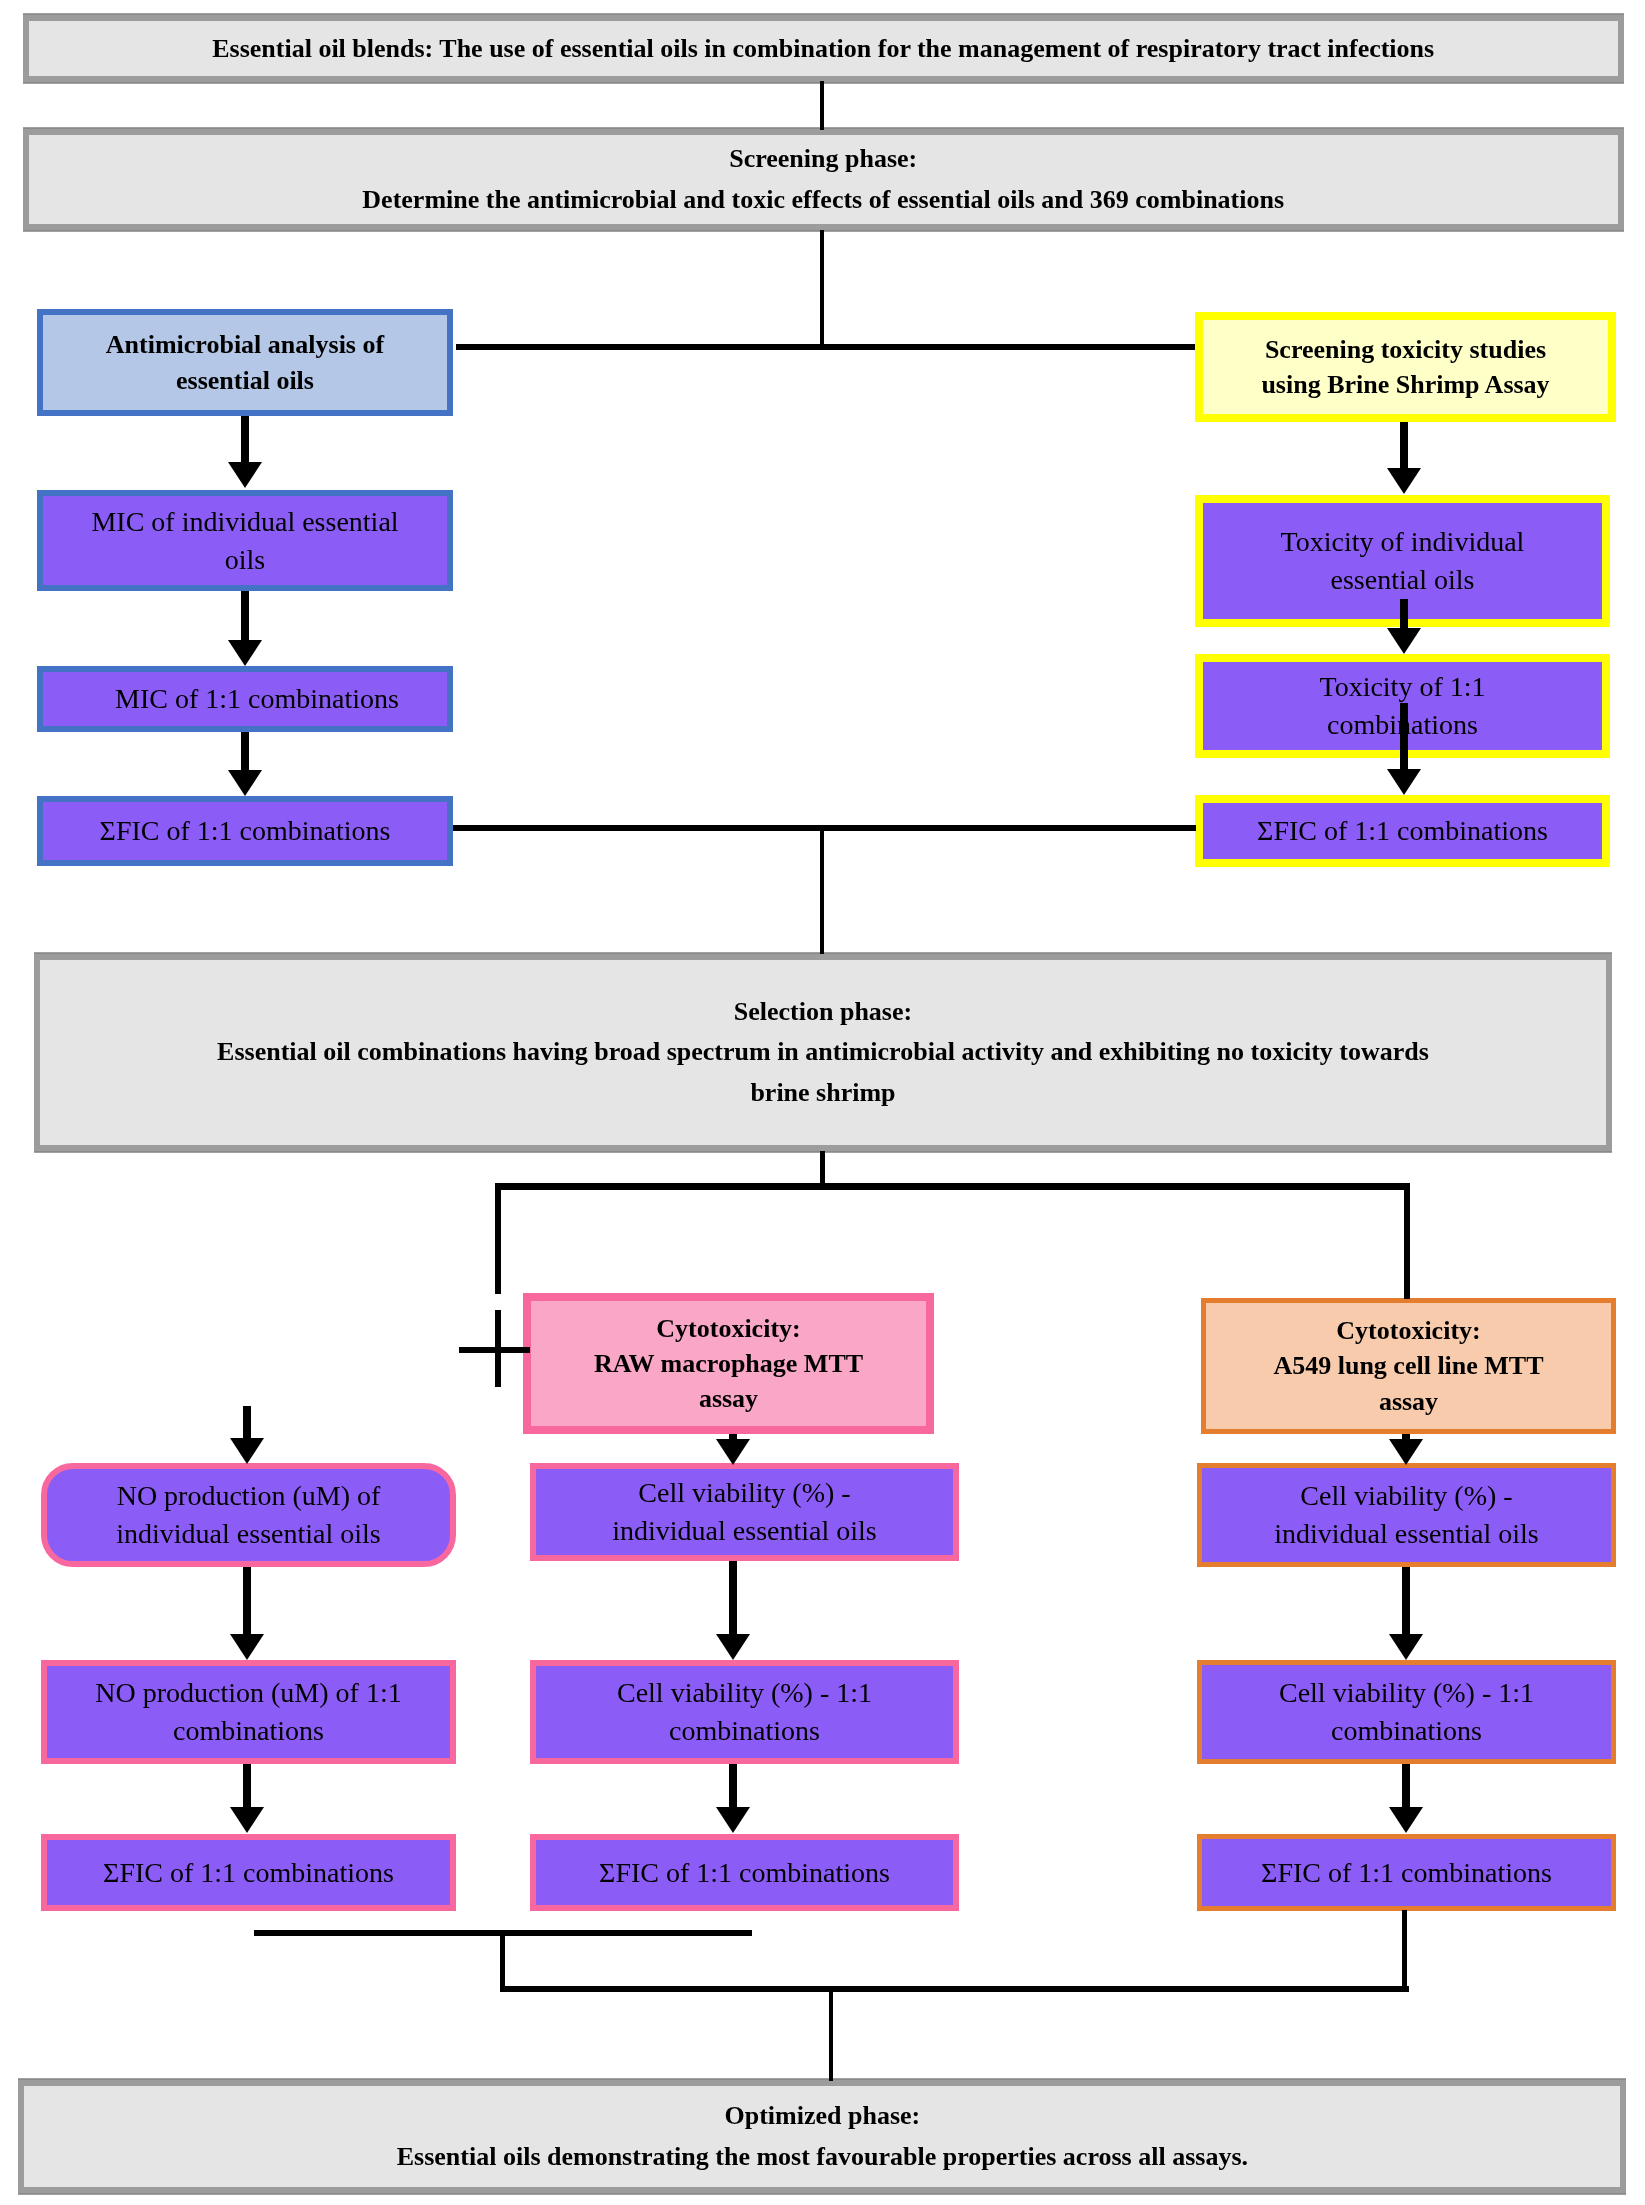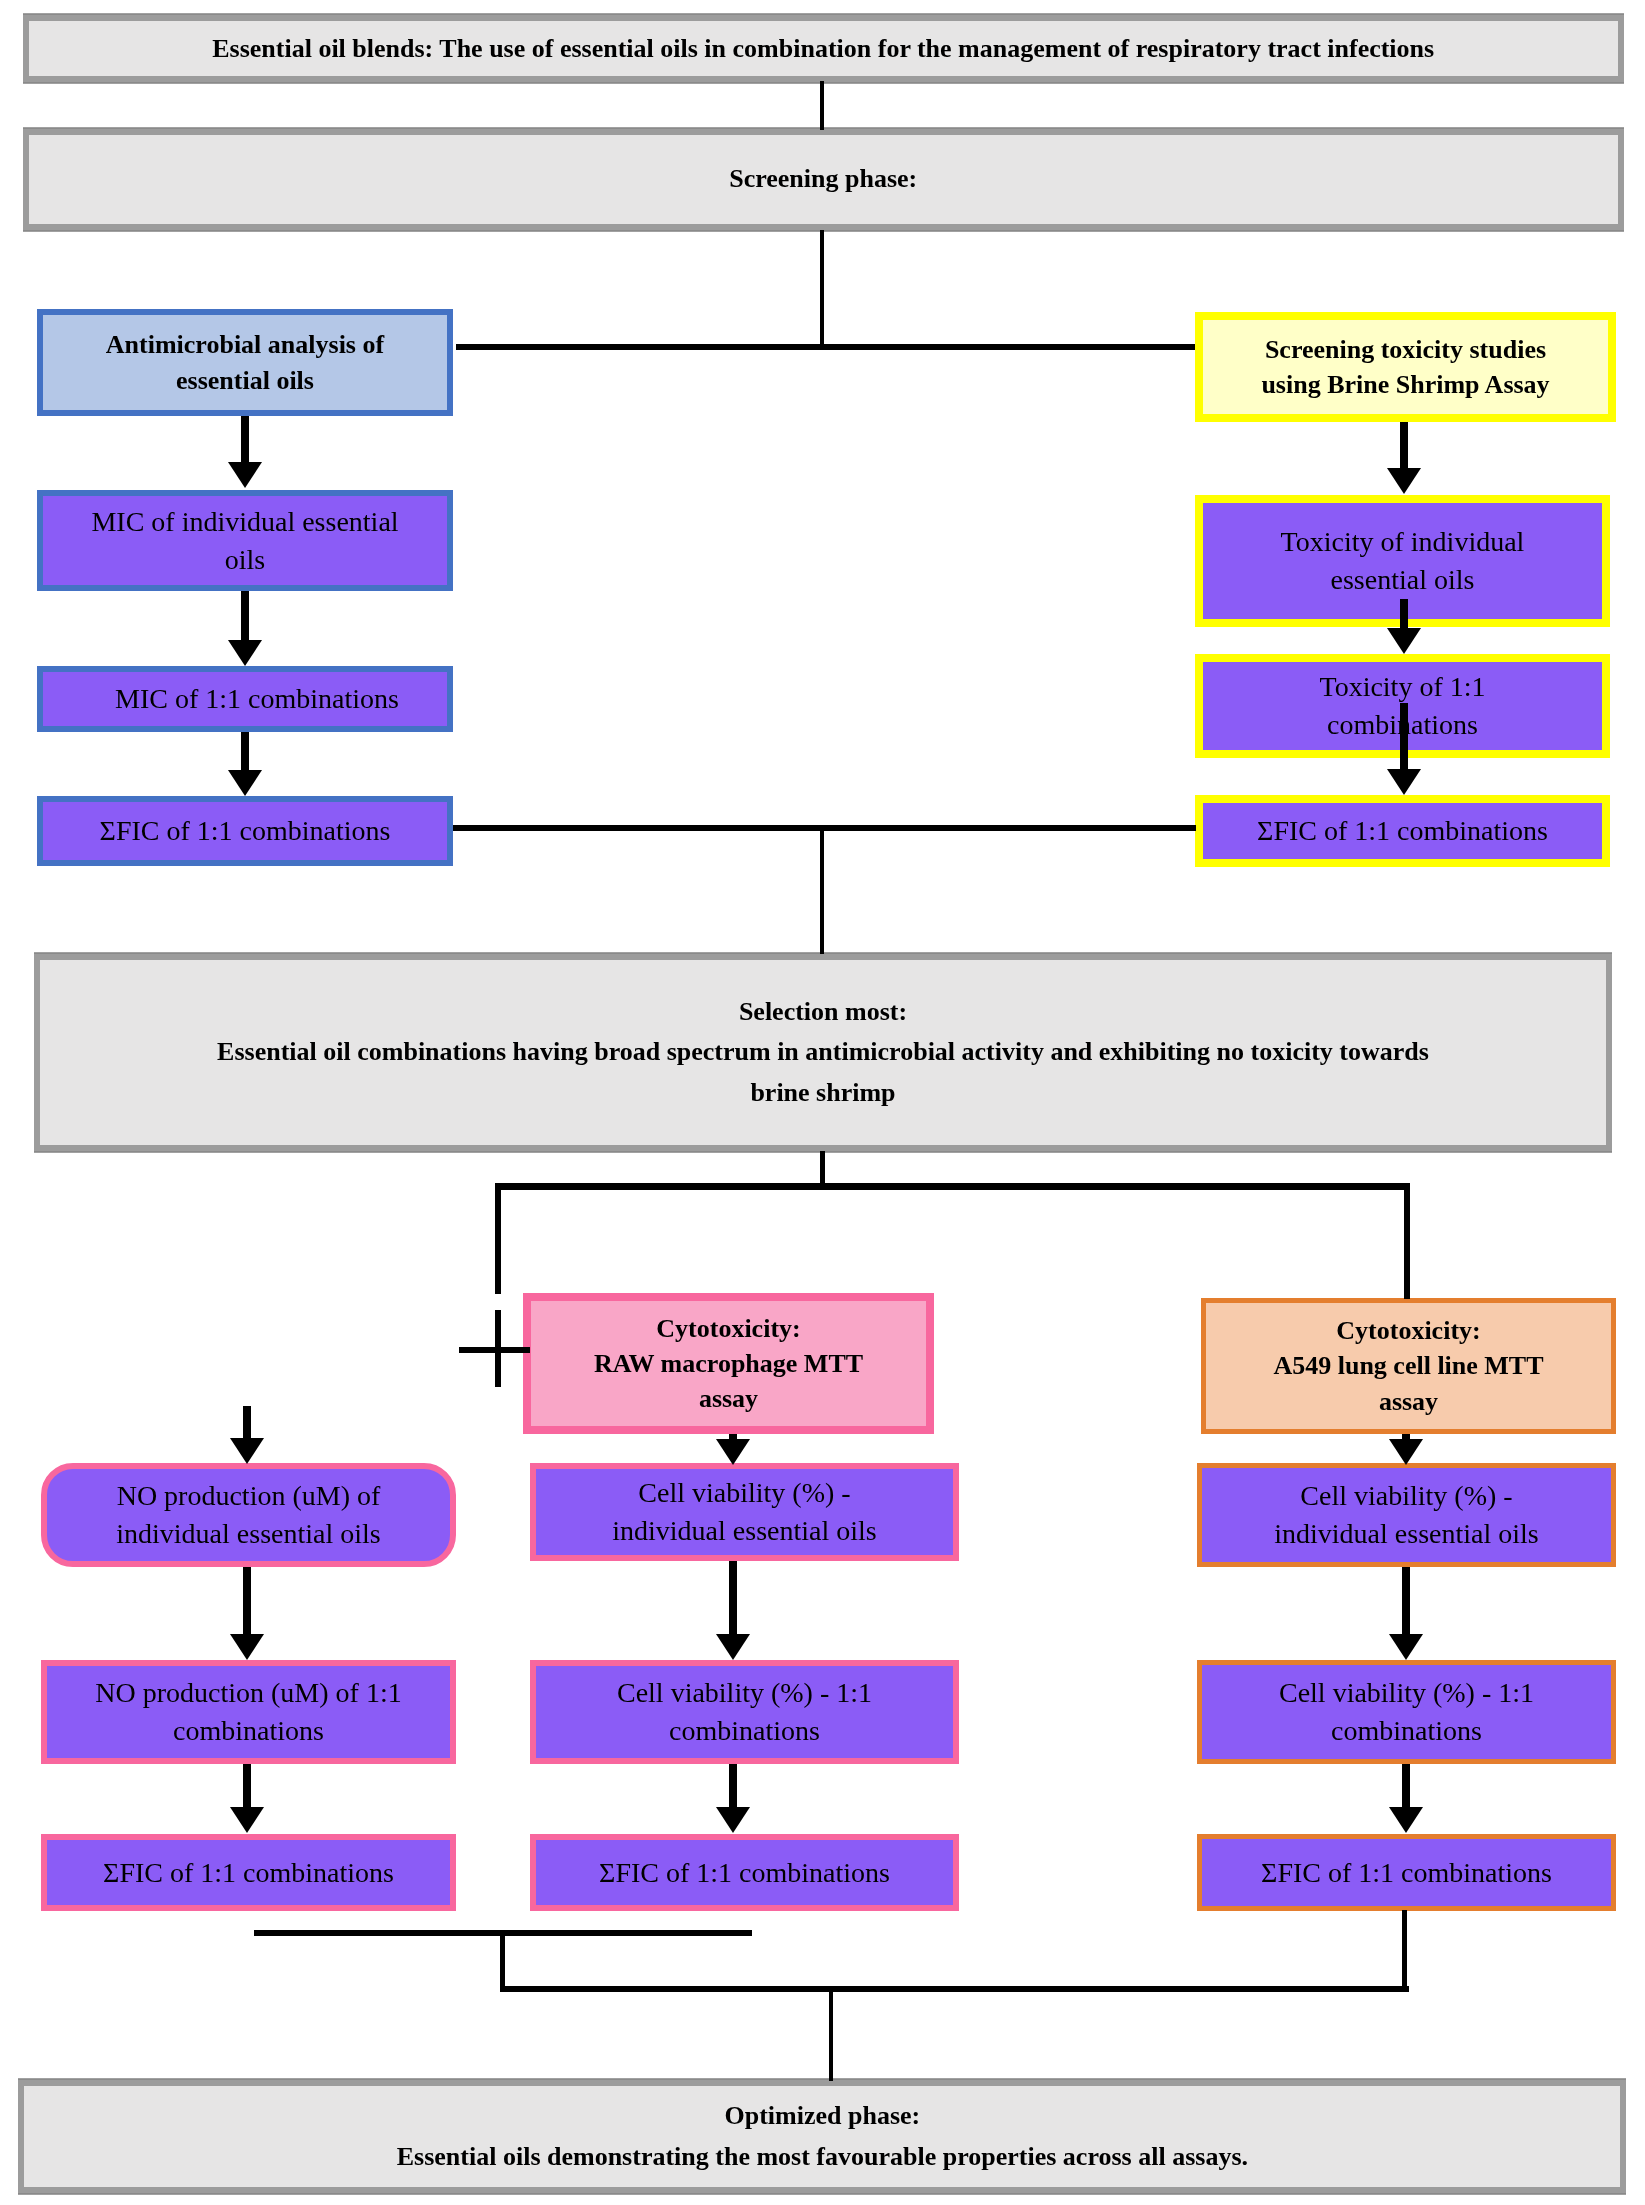--- a/index.html
+++ b/index.html
@@ -63,24 +63,25 @@
 <body>
 
 <div class="page">
 
   <div class="node gray-box" style="left:22.7px;top:15.3px;width:1601px;height:67px;">
     <div class="heading">Essential oil blends: The use of essential oils in combination for the management of respiratory tract infections</div>
   </div>
 
   <div class="node gray-box" style="left:22.7px;top:129px;width:1601px;height:101px;">
     <div class="heading">Screening phase:</div>
+    <div class="body">Determine the antimicrobial and toxic effects of essential oils and 369 combinations</div>
   </div>
 
   <div class="node gray-box" style="left:34px;top:954px;width:1578px;height:197px;">
-    <div class="heading">Selection most:</div>
+    <div class="heading">Selection phase:</div>
     <div class="body">Essential oil combinations having broad spectrum in antimicrobial activity and exhibiting no toxicity towards
 brine shrimp</div>
   </div>
 
   <div class="node gray-box" style="left:18.4px;top:2080px;width:1608px;height:113px;">
     <div class="heading">Optimized phase:</div>
     <div class="body">Essential oils demonstrating the most favourable properties across all assays.</div>
   </div>
 
   <div class="node hdr blue-hdr" style="left:37px;top:309px;width:416px;height:107px;">

